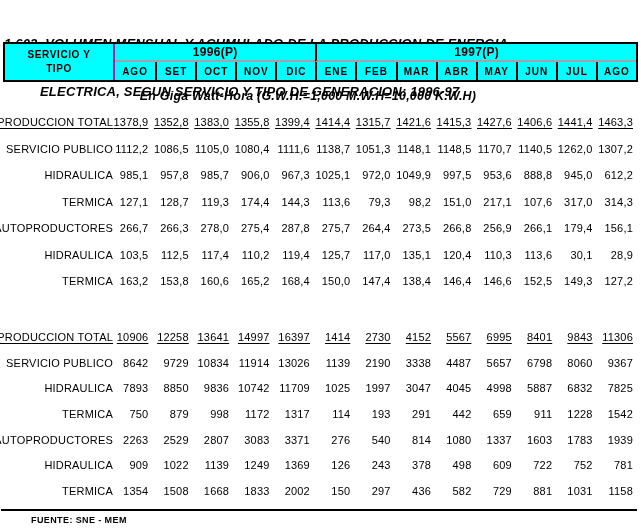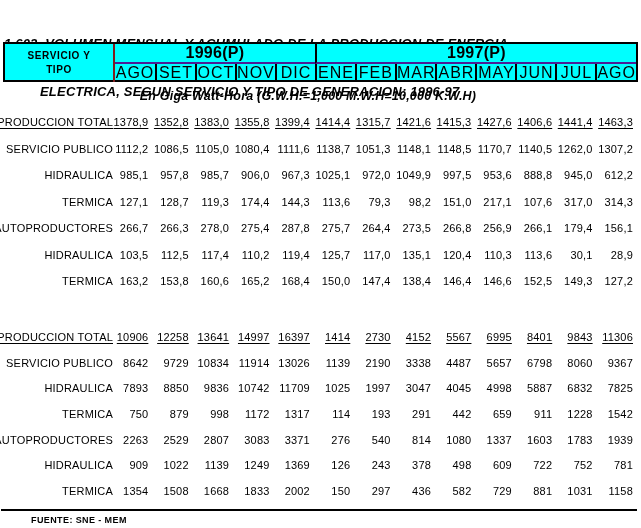--- a/index.html
+++ b/index.html
@@ -26,32 +26,32 @@
     box-sizing: border-box;
     border: 2px solid #000;
     display: grid;
     grid-template-columns: 110px repeat(13, 1fr);
     grid-template-rows: 1fr 1fr;
     background: #00FFFF;
   }
   .hcell { display:flex; align-items:center; justify-content:center; box-sizing:border-box; }
   .stub {
     grid-row: 1 / 3; grid-column: 1;
-    border-right: 2px solid #7f1d1d;
+    border-right: 2px solid #a21caf;
     flex-direction: column;
     font-size: 10px; font-weight: bold; letter-spacing: 0.6px;
     line-height: 14px;
   }
-  .year { font-size: 16px; font-weight: bold; border-bottom: 2px solid #4c1d95; letter-spacing: 0.3px; }
+  .year { font-size: 12px; font-weight: bold; border-bottom: 2px solid #a3a3a3; letter-spacing: 0.3px; }
   .y1996 { grid-row: 1; grid-column: 2 / 7; }
   .y1997 { grid-row: 1; grid-column: 7 / 15; border-left: 2px solid #000; }
   .mcell {
     grid-row: 2;
     display:flex; align-items:center; justify-content:center;
-    font-size: 16px; font-weight: normal; letter-spacing: 1px;
+    font-size: 10px; font-weight: bold; letter-spacing: 1px;
     border-left: 2px solid #000; box-sizing: border-box;
   }
   .mcell.m0 { border-left: none; }
 
   
   .subtitle {
     position: absolute; left: 0; width: 616px;
     text-align: center;
     font-size: 12.5px; font-weight: bold; font-style: italic;
     letter-spacing: 0.2px;

